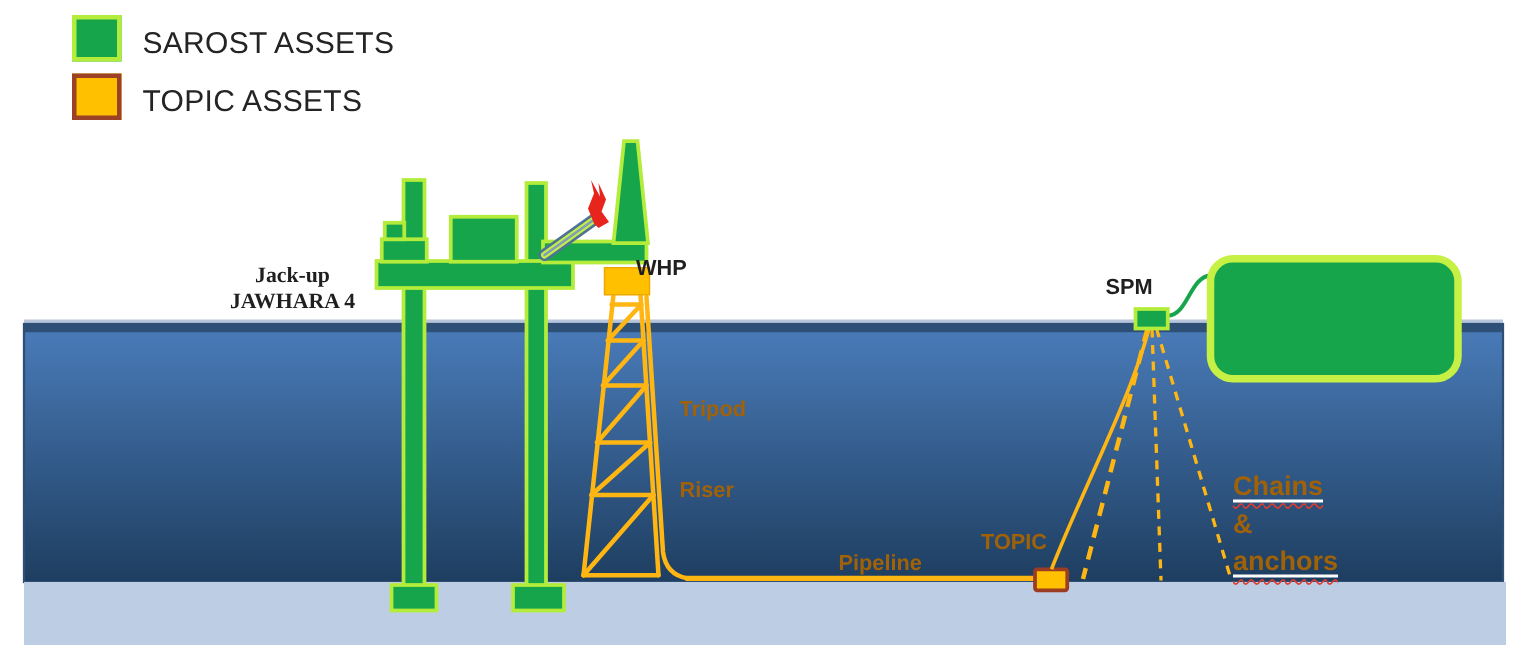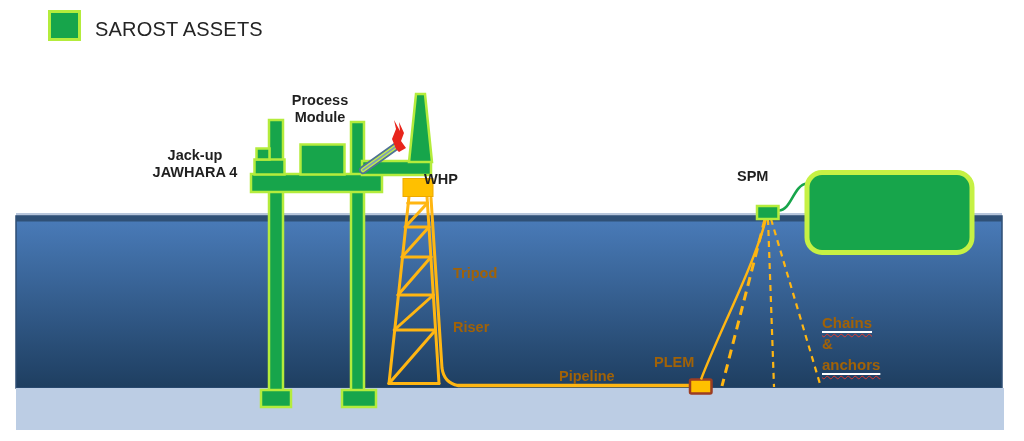--- a/index.html
+++ b/index.html
@@ -12,29 +12,29 @@
   .lbl.white{color:#a16207;}
   .lbl.center{text-align:center;}
   
   #legend{position:absolute;left:48px;top:10px;}
   .legend-row{display:flex;align-items:flex-end;margin-bottom:8px;}
   .swatch{width:27px;height:25px;margin-right:14px;}
   .swatch.green{background:#17a54b;border:3px solid #b4ec3c;}
   .swatch.orange{background:#ffc000;border:3px solid #9c4125;}
   .legend-text{font-size:20px;color:#242424;letter-spacing:0.2px;}
   
-  #lbl-jackup{left:143px;top:147px;width:104px;}
+  #lbl-jackup{left:143px;top:176px;width:104px;font-family:Liberation Serif, serif;}
   #lbl-process{left:277px;top:92px;width:86px;}
   #lbl-whp{left:424px;top:171px;}
-  #lbl-spm{left:737px;top:168px;}
+  #lbl-spm{left:737px;top:184px;}
   #lbl-tripod{left:453px;top:265px;}
   #lbl-riser{left:453px;top:319px;}
   #lbl-pipeline{left:559px;top:368px;}
   #lbl-plem{left:654px;top:354px;}
-  #lbl-chains{left:822px;top:312px;font-size:15px;line-height:1.4;}
+  #lbl-chains{left:822px;top:312px;font-size:18px;line-height:1.4;}
   #lbl-fso{left:807px;top:172px;width:166px;height:81px;display:flex;flex-direction:column;
            align-items:center;justify-content:center;color:#fff;font-weight:bold;font-size:17px;line-height:1.3;}
   
   .sq{text-decoration:underline wavy #e23b2e 1px;text-underline-offset:5px;}
   .sq .ul{text-decoration:underline solid #ffffff 1.5px;text-underline-offset:3px;}
 </style>
 </head>
 <body>
 
 <div id="canvas">
@@ -96,39 +96,39 @@
     <rect x="757" y="206" width="21.5" height="13" fill="#17a54b" stroke="#b4ec3c" stroke-width="2.5"></rect>
 
     <rect x="807" y="172.5" width="165" height="80" rx="15" fill="#17a54b" stroke="#c6f144" stroke-width="5"></rect>
   </svg>
 
   <div id="legend">
     <div class="legend-row">
       <div class="swatch green"></div>
       <div class="legend-text">SAROST ASSETS</div>
     </div>
+    <div class="legend-row">
+      <div class="swatch orange"></div>
+      <div class="legend-text">TOPIC ASSETS</div>
+    </div>
   </div>
 
   <div class="lbl center" id="lbl-jackup">
     <div>Jack-up</div>
     <div>JAWHARA 4</div>
   </div>
 
-  <div class="lbl center" id="lbl-process">
-    <div>Process</div>
-    <div>Module</div>
-  </div>
 
   <div class="lbl" id="lbl-whp">WHP</div>
   <div class="lbl" id="lbl-spm">SPM</div>
 
   <div class="lbl white" id="lbl-tripod">Tripod</div>
   <div class="lbl white" id="lbl-riser">Riser</div>
   <div class="lbl white" id="lbl-pipeline">Pipeline</div>
-  <div class="lbl white" id="lbl-plem">PLEM</div>
+  <div class="lbl white" id="lbl-plem">TOPIC</div>
 
   <div class="lbl white" id="lbl-chains">
     <div><span class="sq"><span class="ul">Chains</span></span></div>
     <div>&amp;</div>
     <div><span class="sq"><span class="ul">anchors</span></span></div>
   </div>
 
   <div id="lbl-fso">
     <div>FSO</div>
     <div>THAPSUS</div>

